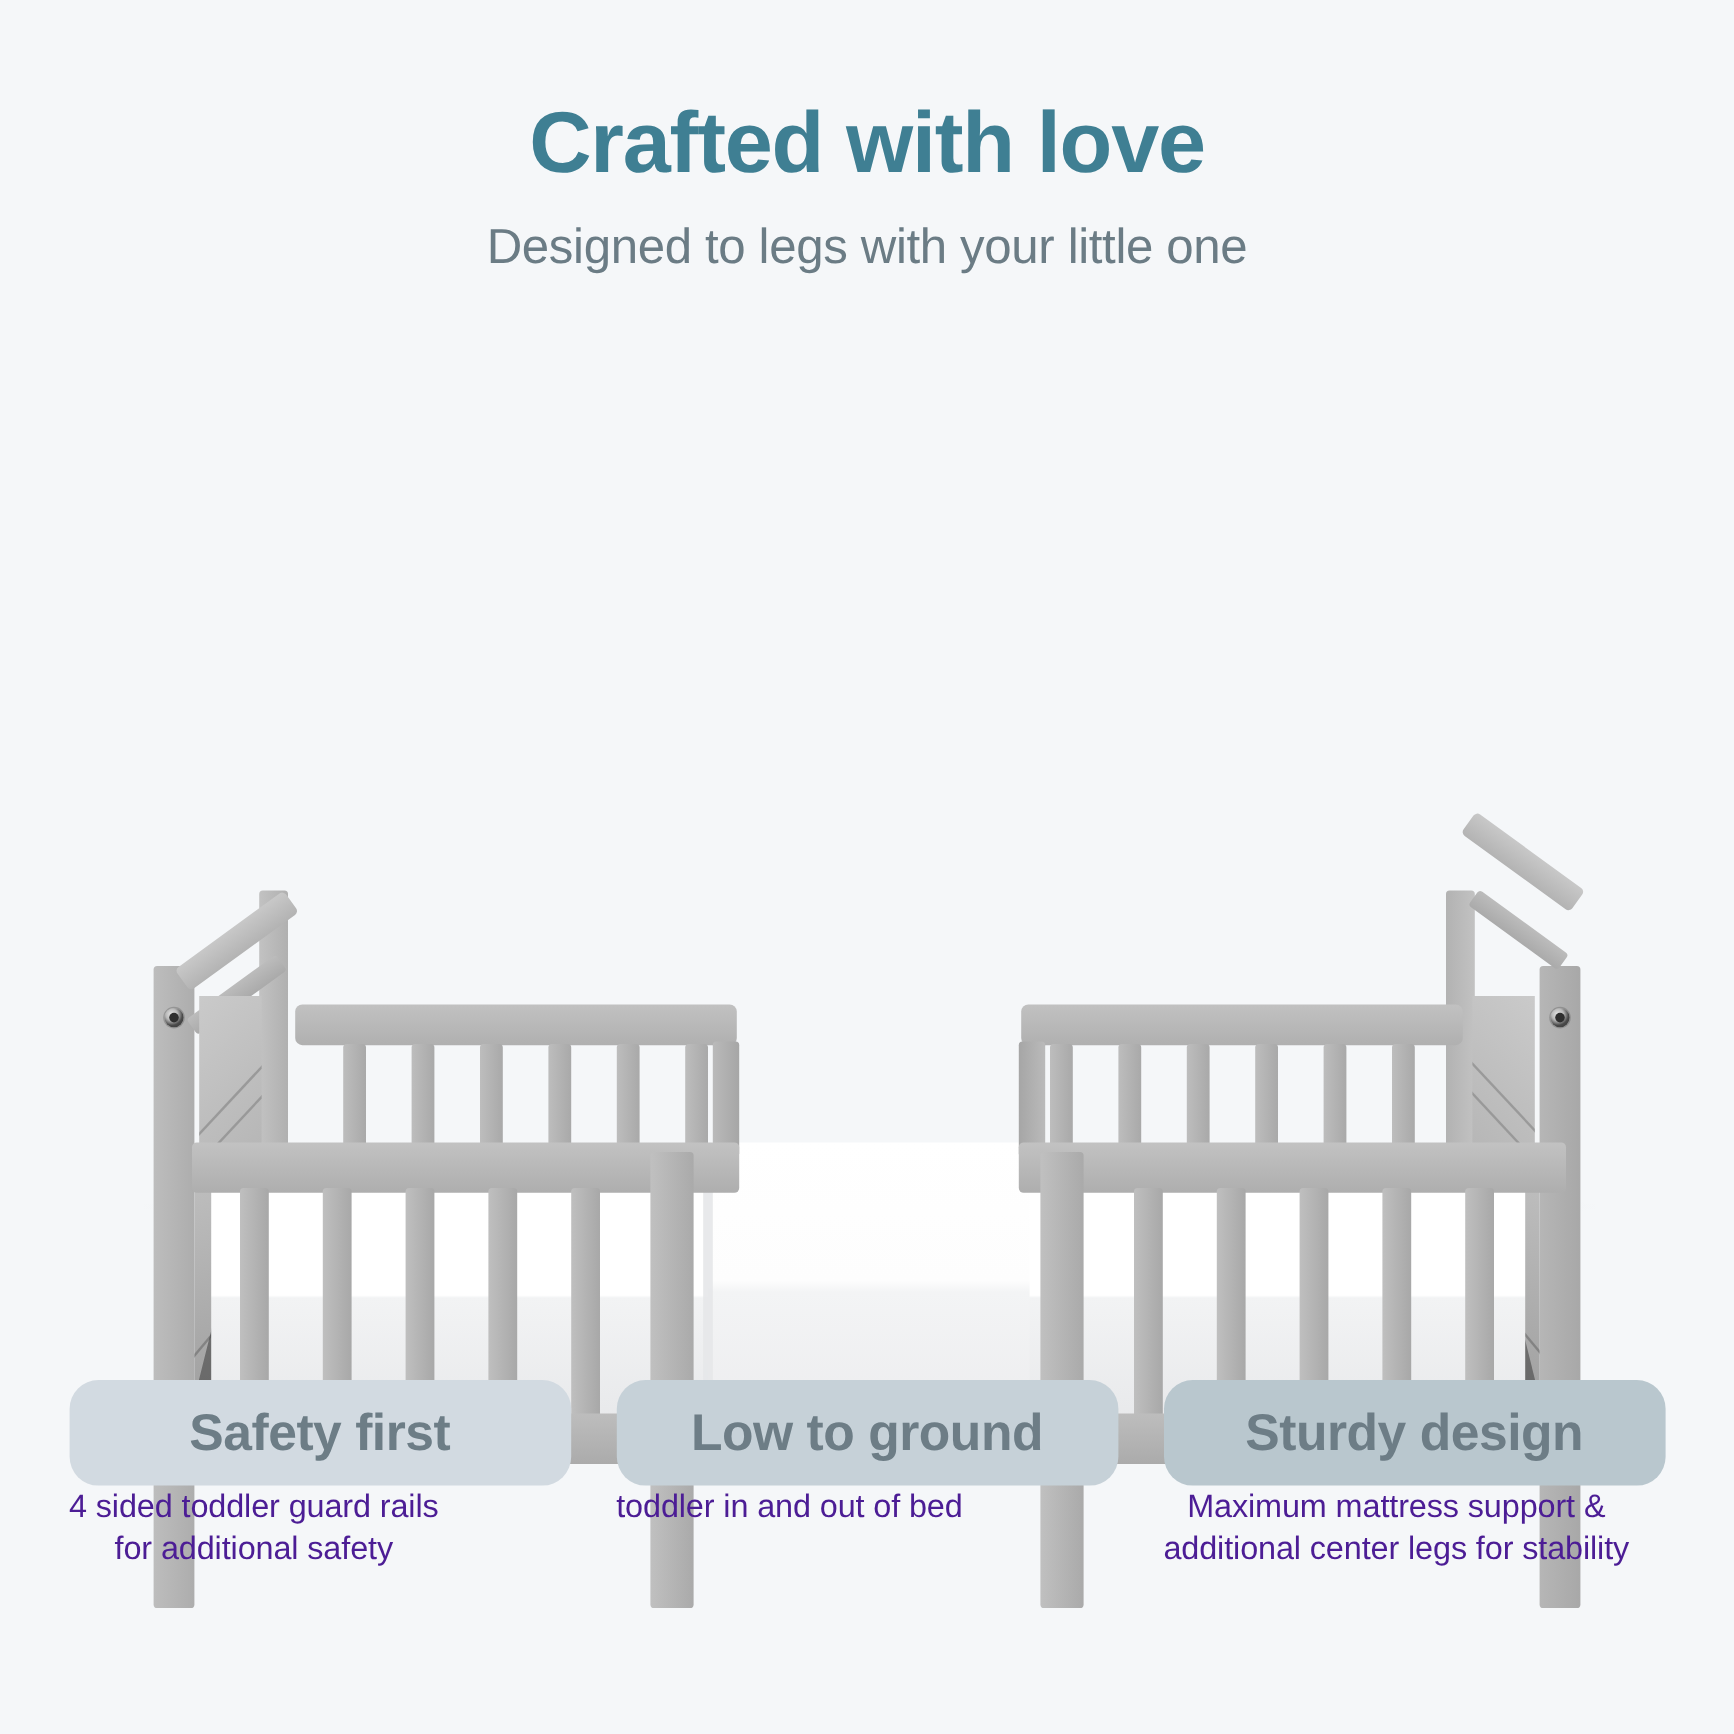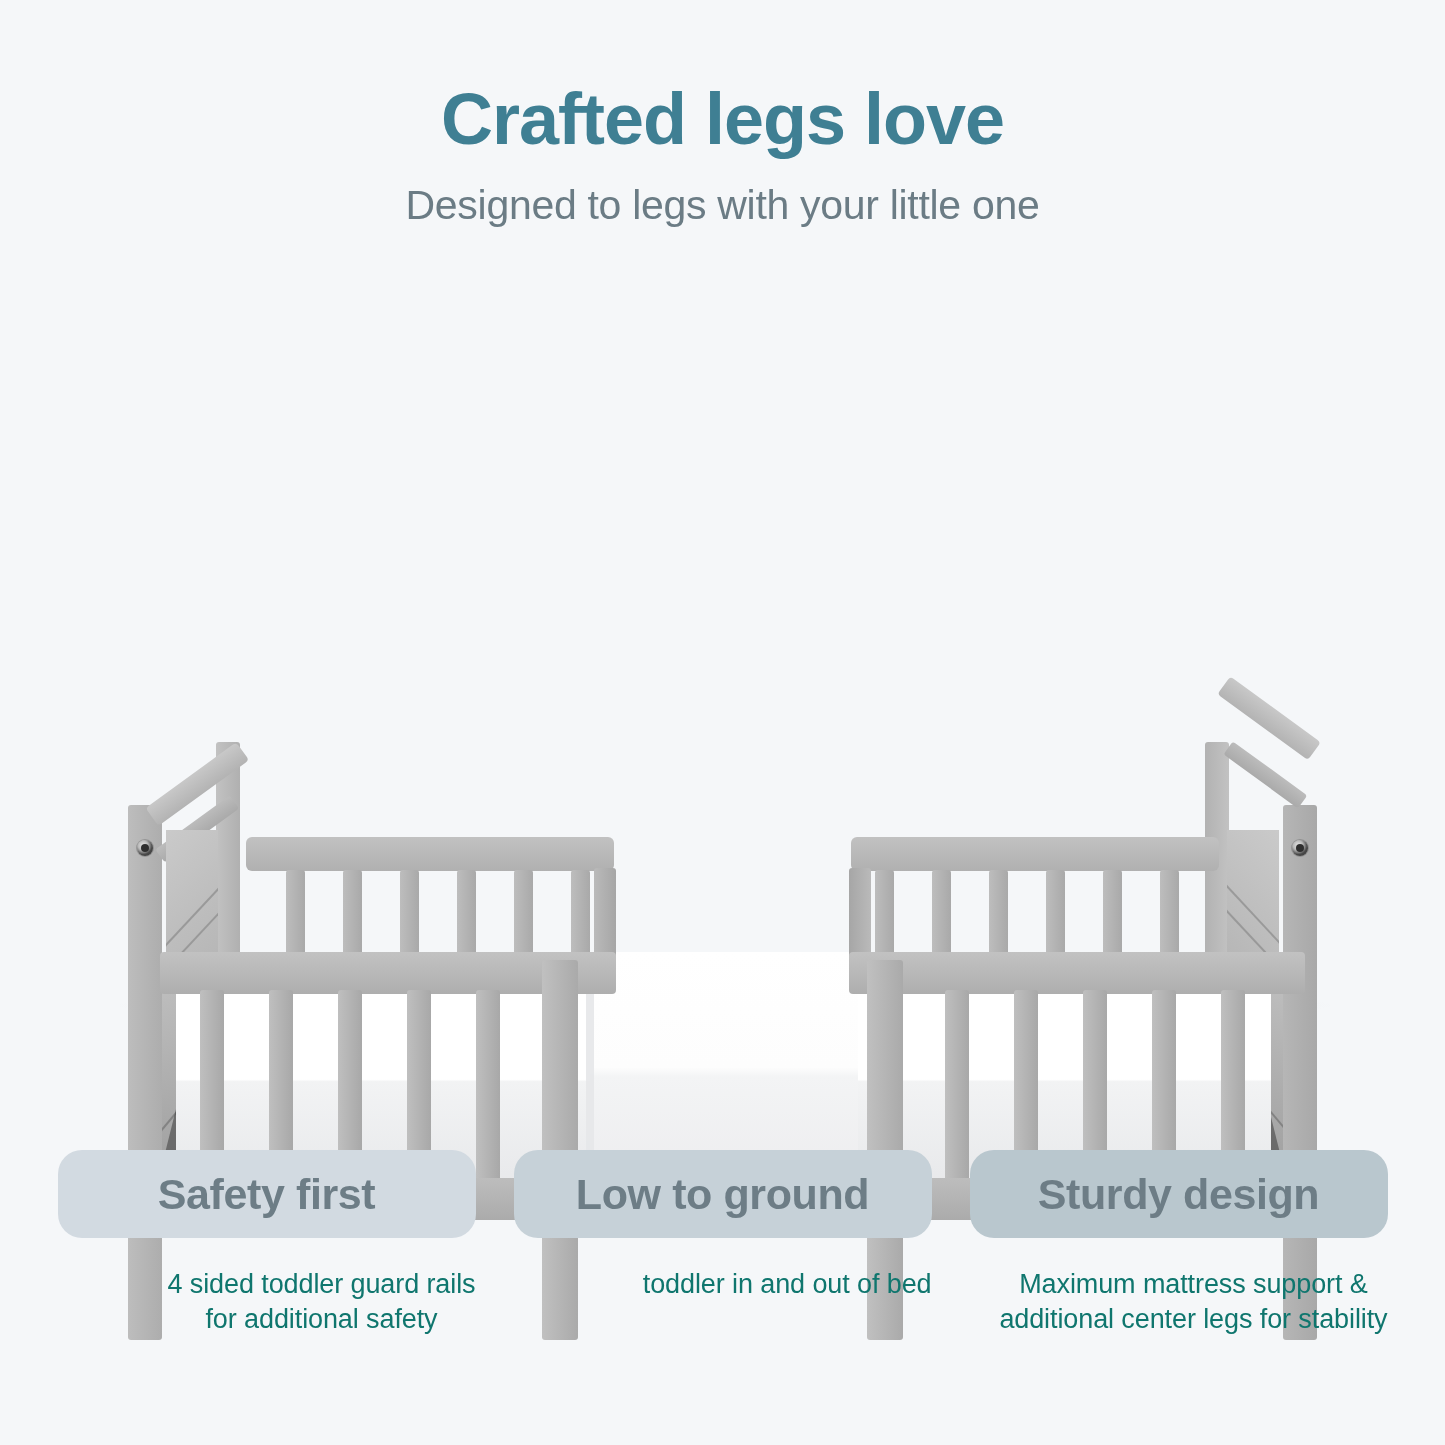--- a/index.html
+++ b/index.html
@@ -121,48 +121,47 @@
     width: 1445px;
     display: flex;
     justify-content: center;
     align-items: flex-start;
     gap: 38px;
   }
   .feature {
     width: 418px;
     display: flex;
     flex-direction: column;
-    align-items: flex-end;
+    align-items: flex-start;
   }
   .pill {
     width: 100%;
     height: 88px;
     border-radius: 24px;
     display: flex;
     align-items: center;
     justify-content: center;
     font-size: 43px;
     font-weight: bold;
     letter-spacing: -0.4px;
     color: #6d7d86;
   }
   .feature-desc {
-    margin-top: 29px;
     font-size: 27px;
     line-height: 1.28;
-    color: #0f766e;
+    color: #4c1d95;
     text-align: center;
     letter-spacing: -0.1px;
   }
 </style>
 </head>
 <body>
 
 <div class="header">
-  <div class="title">Crafted legs love</div>
+  <div class="title">Crafted with love</div>
   <div class="subtitle">Designed to legs with your little one</div>
 </div>
 
 <div class="stage">
   <div class="floor-shadow"></div>
 
   <div class="bed">
 
     <div class="w" style="left:128px; top:465px; width:34px; height:535px; background:linear-gradient(90deg,#bdbdbd,#adadad);"></div>
     <div class="bolt bolt-dark" style="left:137px; top:500px;"></div>

